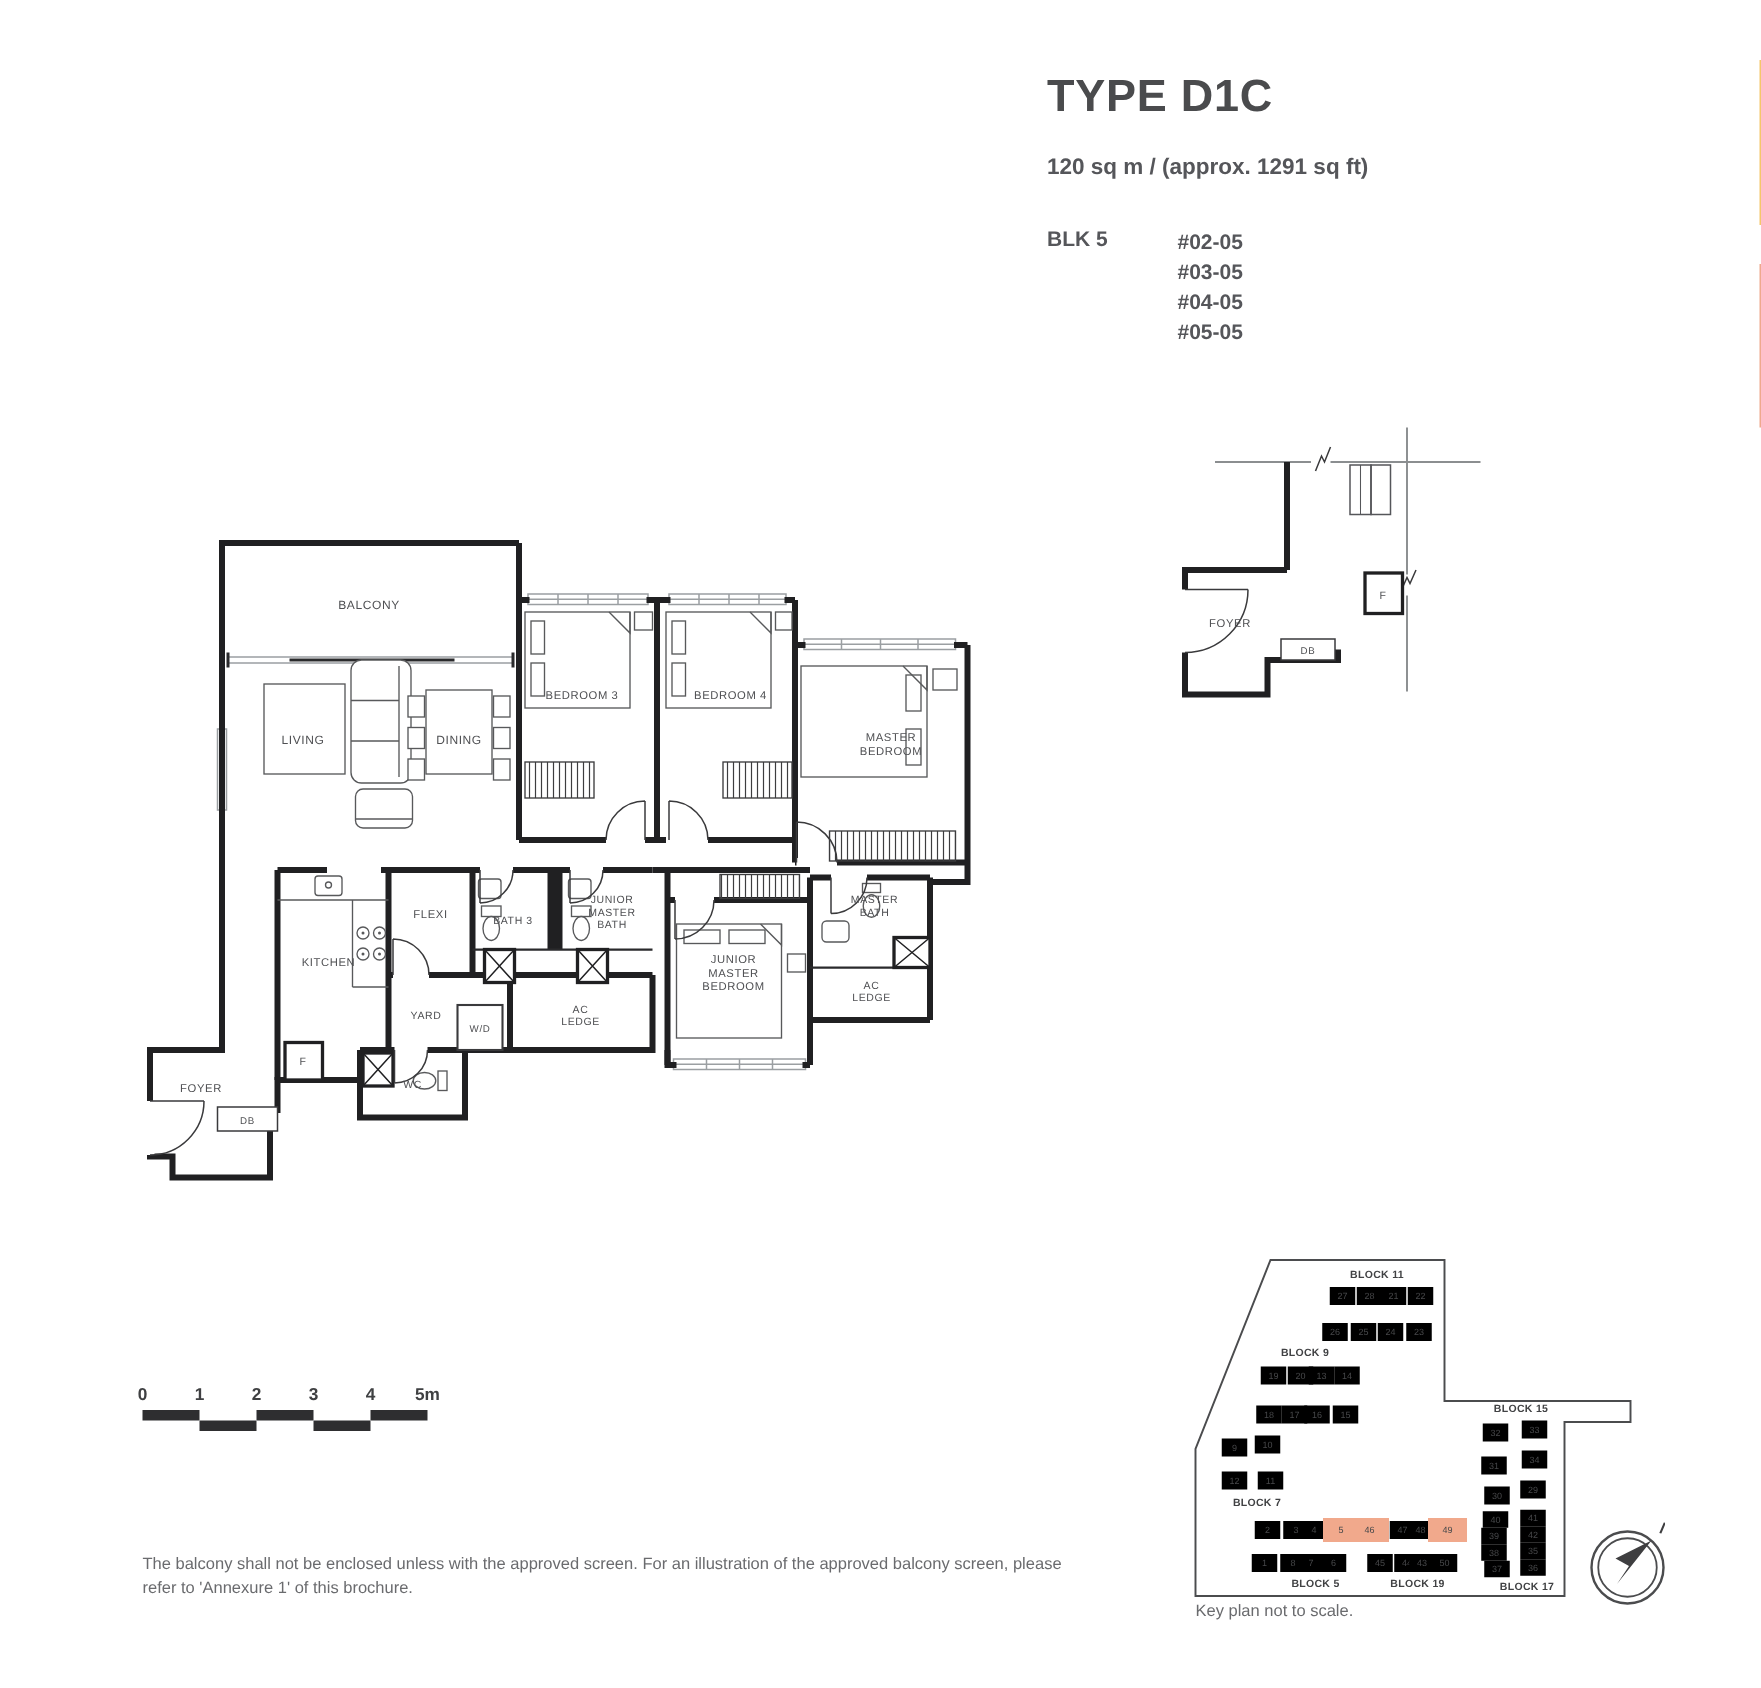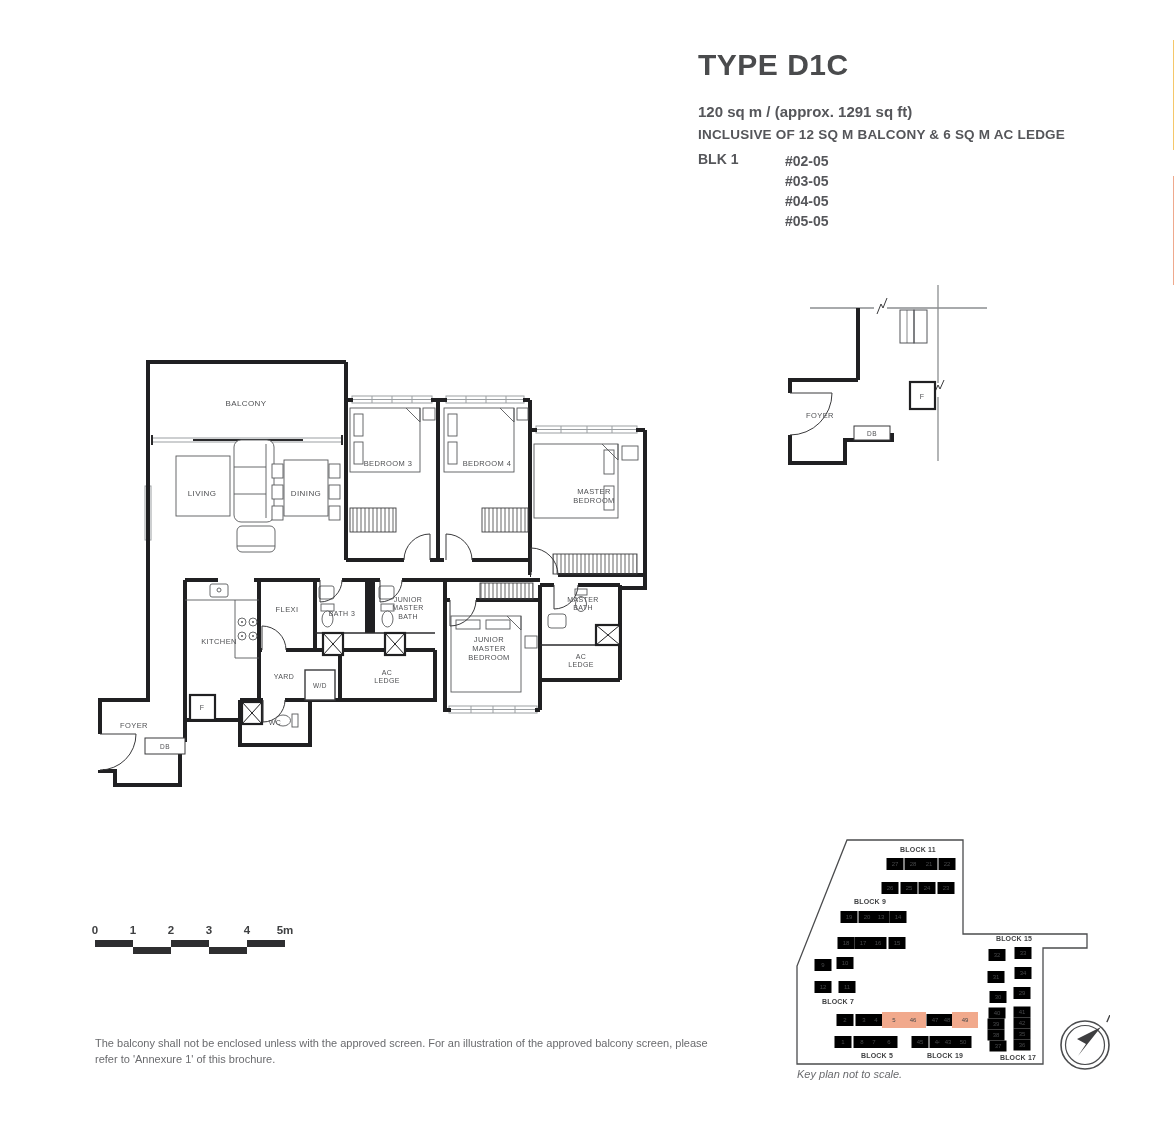--- a/index.html
+++ b/index.html
@@ -37,31 +37,30 @@
   .scale-tick{position:absolute;top:0;transform:translateX(-50%);font-size:11.5px;
               font-weight:bold;color:#3f4042;}
   .scale-seg{position:absolute;width:38px;height:7px;background:#2e2e30;}
   .legend{position:absolute;left:95px;top:984px;color:#4e4f52;}
   .legend-heading{font-size:11.5px;font-weight:bold;}
   .legend-items{display:flex;gap:13px;margin-top:5px;font-size:11.5px;white-space:nowrap;}
   .legend-items b{font-weight:bold;}
   .disclaimer{position:absolute;left:95px;top:1036px;width:622px;font-size:11px;
               line-height:1.45;color:#6a6b6e;}
   .disclaimer p{margin:0;}
-  .kp-caption{position:absolute;left:797px;top:1068px;font-style:italic;font-size:11px;color:#6a6b6e;}
+  .kp-caption{position:absolute;left:797px;top:1068px;font-size:11px;color:#6a6b6e;}
 </style>
 </head>
 <body>
 
 <div class="page">
 
   <div class="title">TYPE D1C</div>
   <div class="area-line">120 sq m / (approx. 1291 sq ft)</div>
-  <div class="inclusive">INCLUSIVE OF 12 SQ M BALCONY &amp; 6 SQ M AC LEDGE</div>
-  <div class="blk-label">BLK 1</div>
+  <div class="blk-label">BLK 5</div>
   <div class="unit-list" id="unit-list">
       <div>#02-05</div>
       <div>#03-05</div>
       <div>#04-05</div>
       <div>#05-05</div>
     </div>
 
   <div class="side-tab" id="tab-3br" style="background: rgb(245, 199, 106);">3-Bedroom</div>
   <div class="side-tab" id="tab-4br" style="background: rgb(239, 169, 141);">4-Bedroom</div>
 

